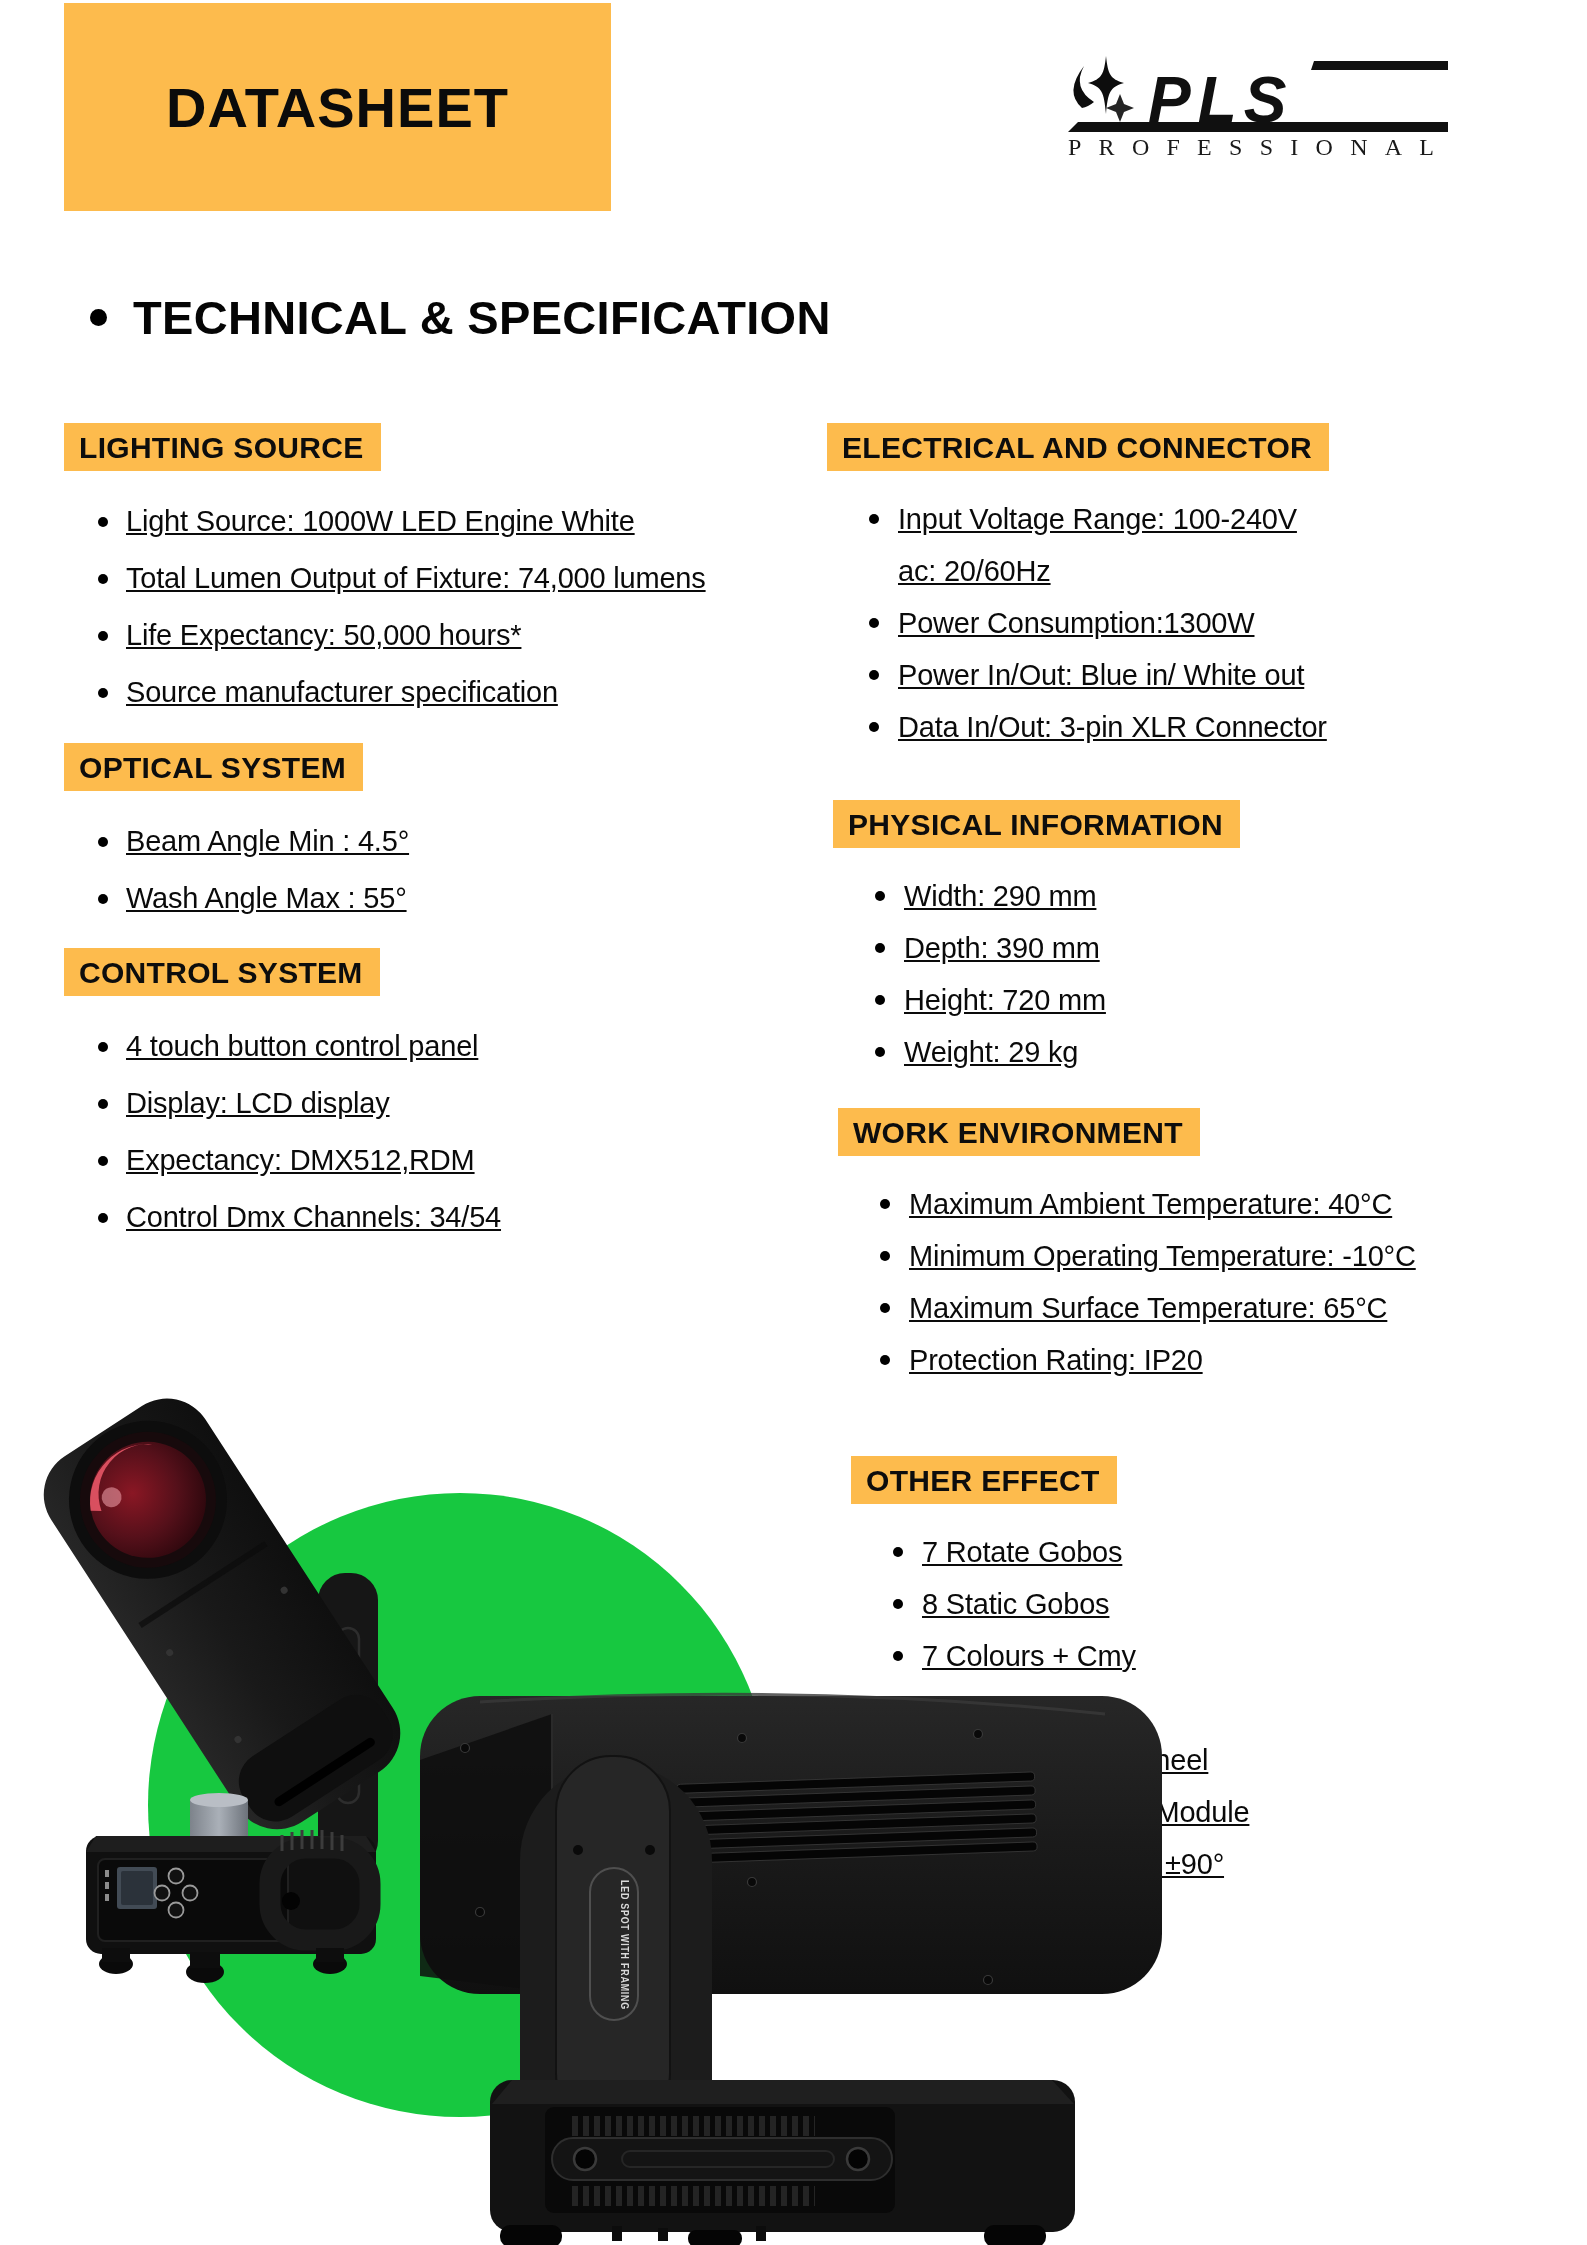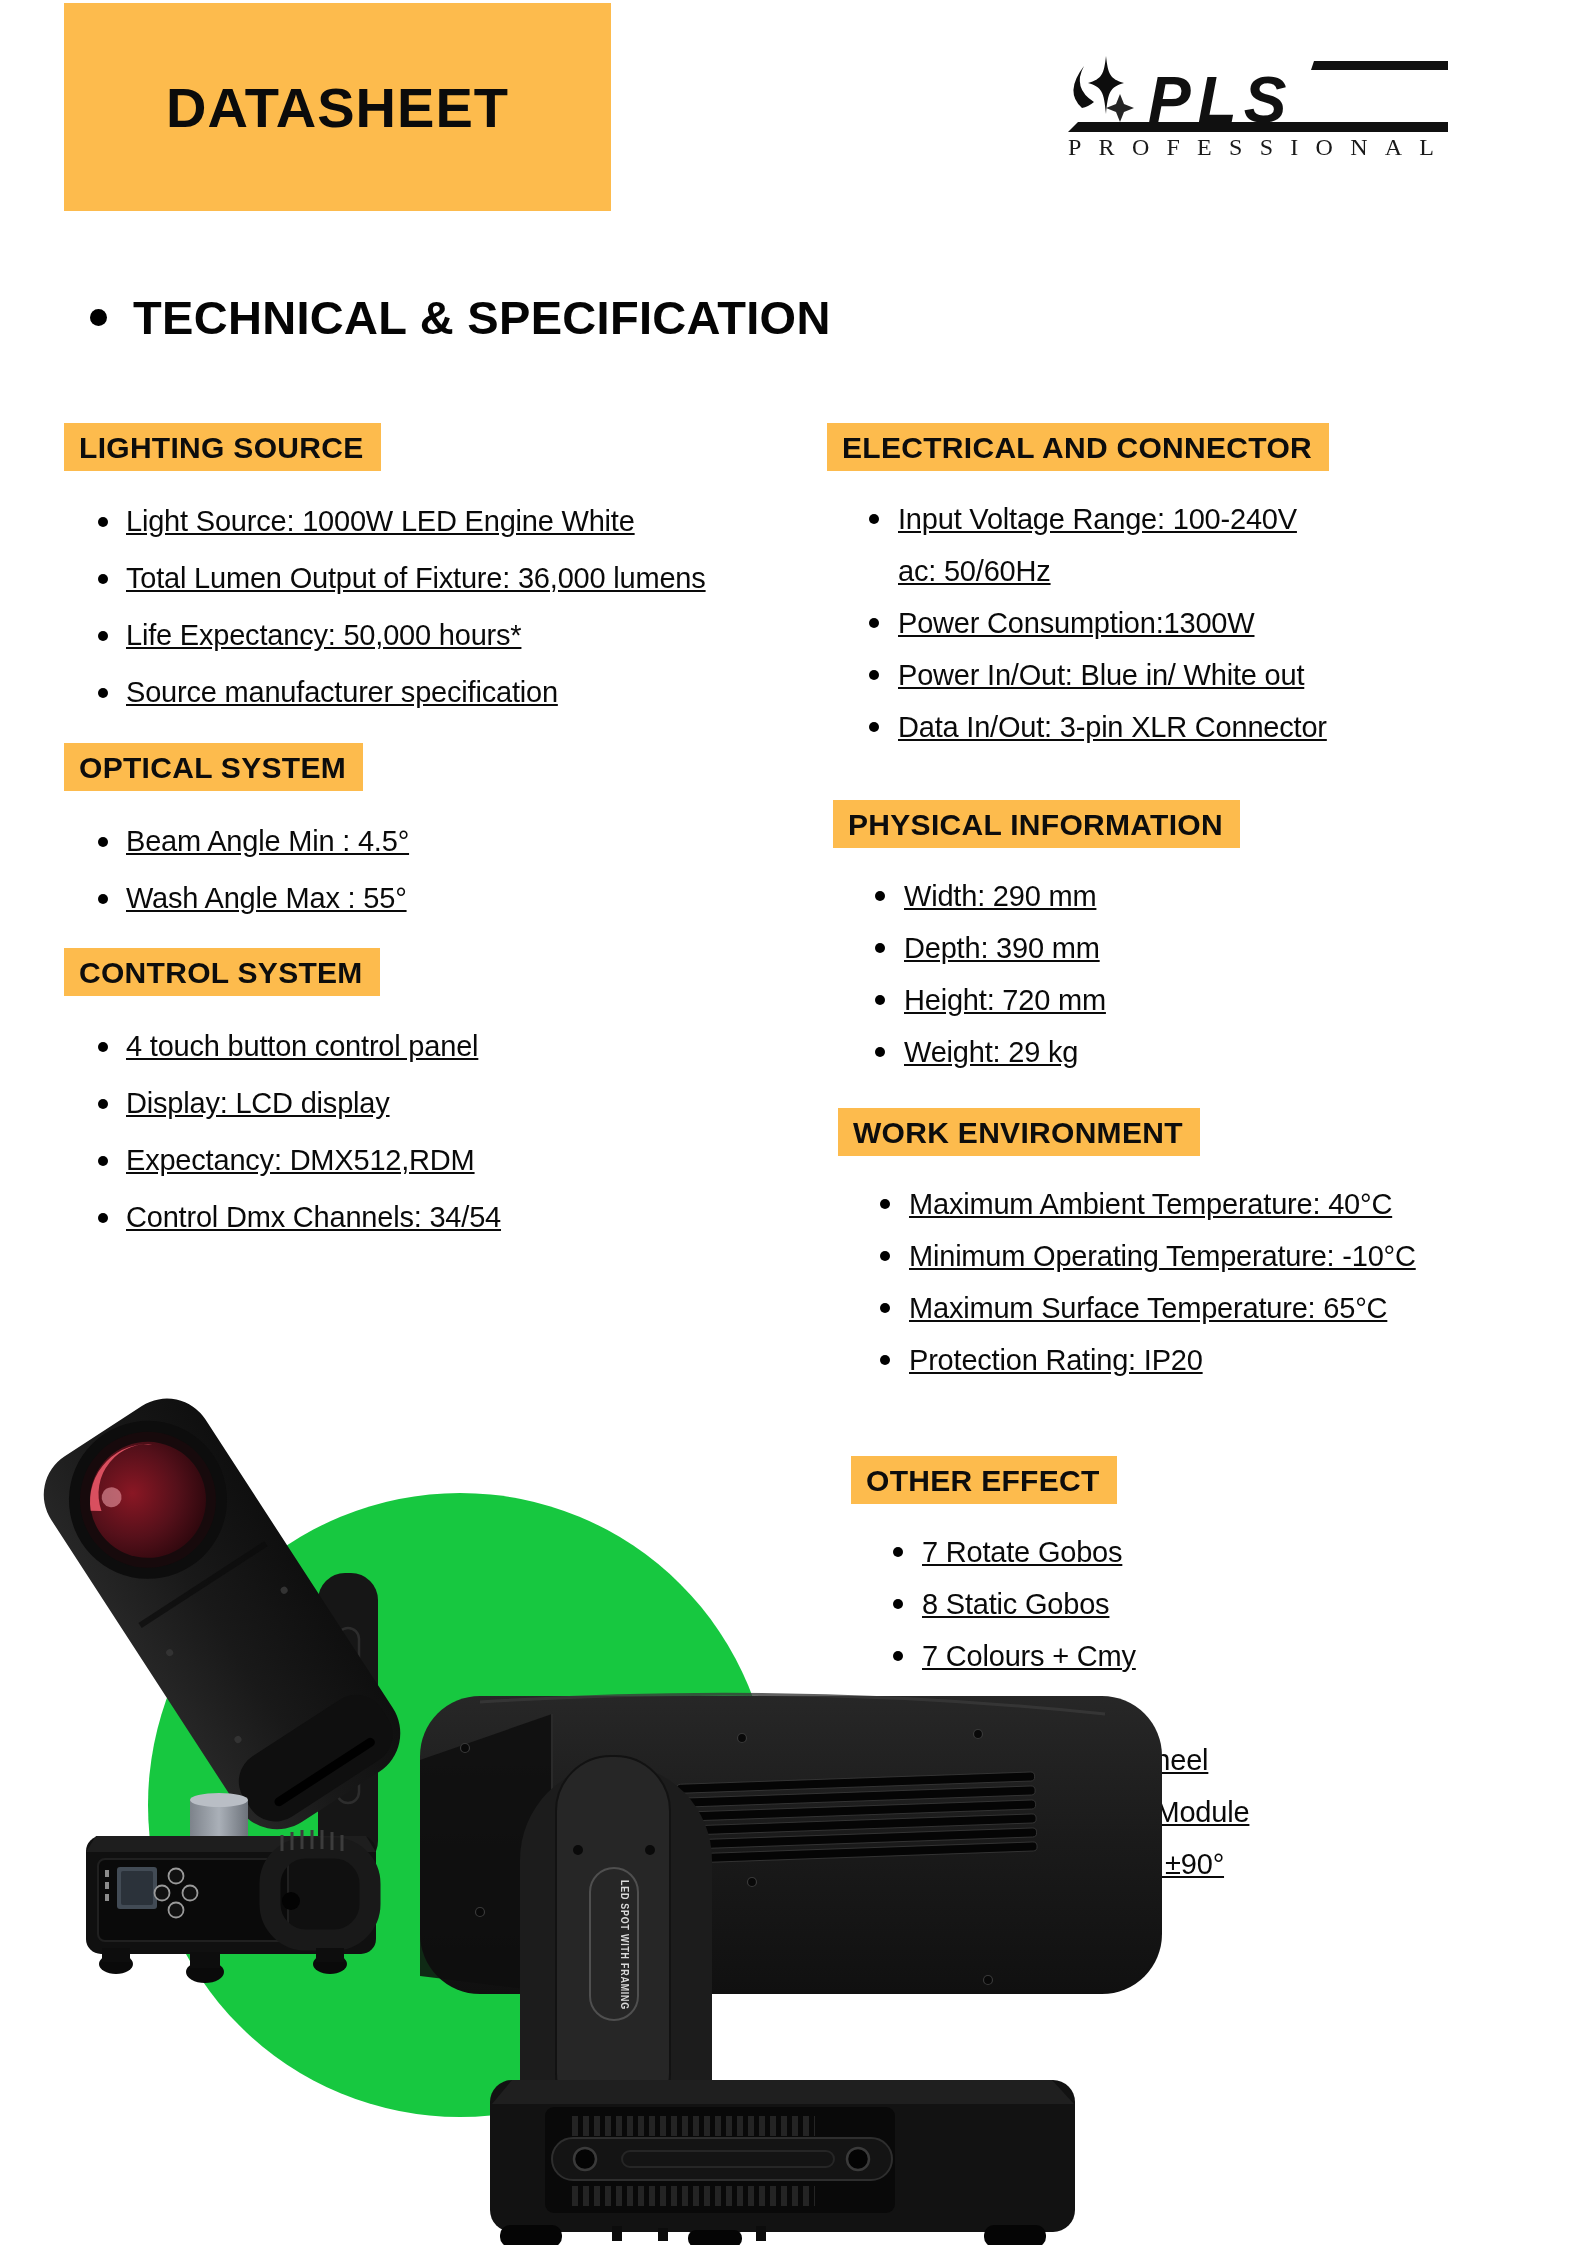--- a/index.html
+++ b/index.html
@@ -64,21 +64,21 @@
     <span class="title-text">TECHNICAL &amp; SPECIFICATION</span>
   </div>
 
   <section class="spec-section left" style="left:64px;top:423px;"><div class="sec-heading">LIGHTING SOURCE</div><div class="sec-items">
         <div class="row">
           <span class="dot"></span>
           <span class="txt">Light Source: 1000W LED Engine White</span>
         </div>
         <div class="row">
           <span class="dot"></span>
-          <span class="txt">Total Lumen Output of Fixture: 36,000 lumens</span>
+          <span class="txt">Total Lumen Output of Fixture: 74,000 lumens</span>
         </div>
         <div class="row">
           <span class="dot"></span>
           <span class="txt">Life Expectancy: 50,000 hours*</span>
         </div>
         <div class="row">
           <span class="dot"></span>
           <span class="txt">Source manufacturer specification</span>
         </div>
       </div></section>
@@ -111,21 +111,21 @@
         </div>
       </div></section>
 
   <section class="spec-section right" style="left:827px;top:423px;"><div class="sec-heading">ELECTRICAL AND CONNECTOR</div><div class="sec-items">
         <div class="row">
           <span class="dot"></span>
           <span class="txt">Input Voltage Range: 100-240V</span>
         </div>
         <div class="row cont">
           <span class="dot"></span>
-          <span class="txt">ac: 50/60Hz</span>
+          <span class="txt">ac: 20/60Hz</span>
         </div>
         <div class="row">
           <span class="dot"></span>
           <span class="txt">Power Consumption:1300W</span>
         </div>
         <div class="row">
           <span class="dot"></span>
           <span class="txt">Power In/Out: Blue in/ White out</span>
         </div>
         <div class="row">

